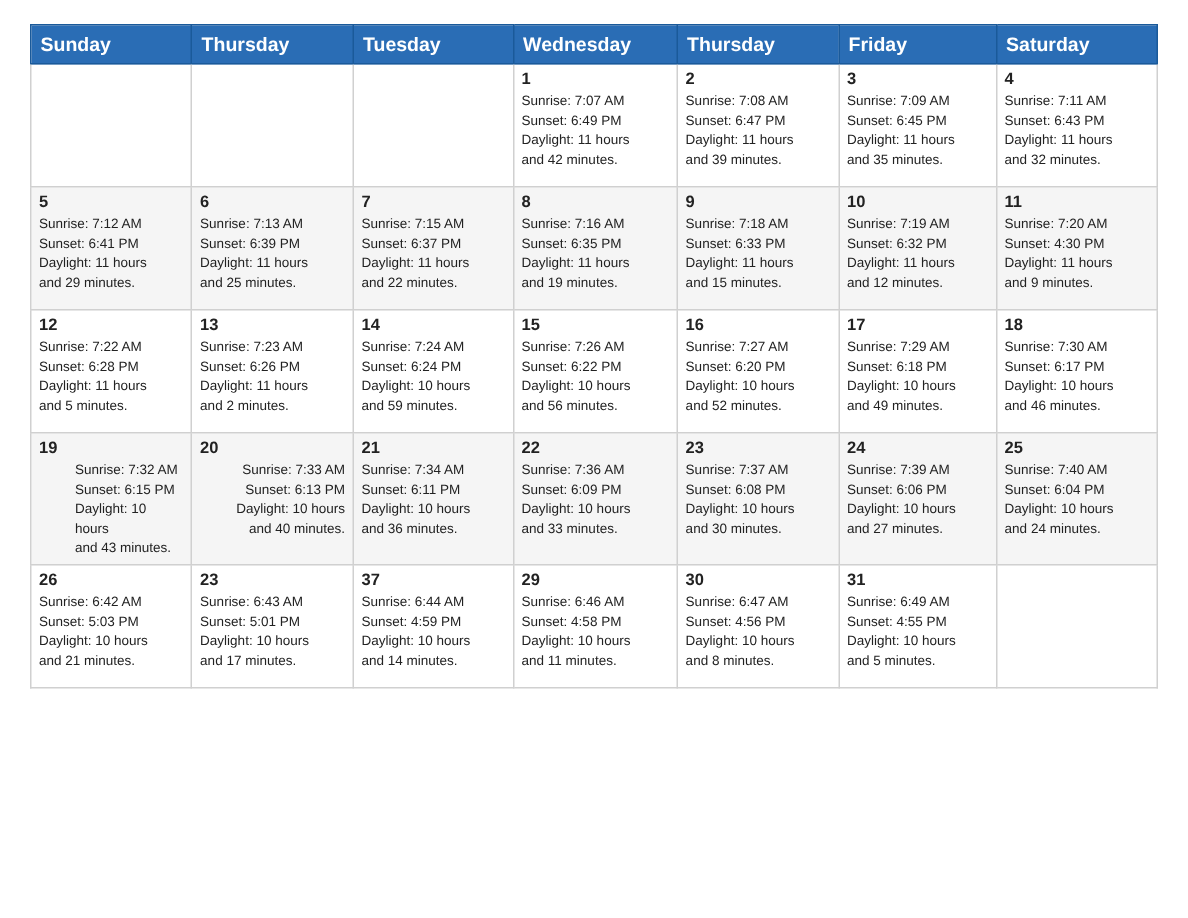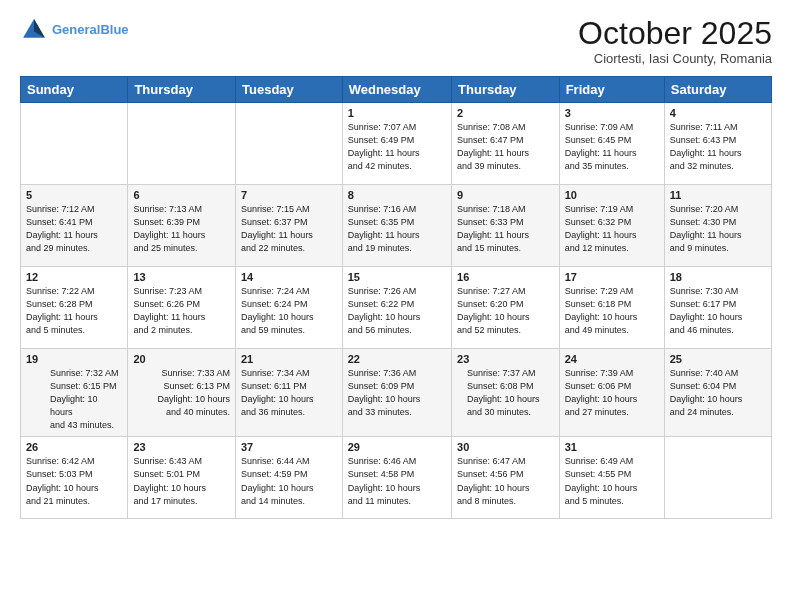--- a/index.html
+++ b/index.html
@@ -91,35 +91,20 @@
       color: #222;
     }
     .empty-cell {
       background: #f9f9f9;
     }
   </style>
 </head>
 <body>
 
 <div class="page">
-  <div class="header">
-    <div class="logo">
-      <svg class="logo-icon" viewBox="0 0 36 36">
-        <polygon points="18,4 32,28 4,28" fill="#2a6db5"></polygon>
-        <polygon points="18,4 32,28 18,20" fill="#1a3a5c"></polygon>
-      </svg>
-      <div class="logo-text">
-        <div><span>General</span><span style="color:#4a90d9">Blue</span></div>
-      </div>
-    </div>
-    <div class="title-block">
-      <div class="month-title">October 2025</div>
-      <div class="subtitle">Ciortesti, Iasi County, Romania</div>
-    </div>
-  </div>
 
   <table class="calendar">
     <thead>
       <tr>
         <th>Sunday</th>
         <th>Thursday</th>
         <th>Tuesday</th>
         <th>Wednesday</th>
         <th>Thursday</th>
         <th>Friday</th>
@@ -286,21 +271,21 @@
           </td>
           <td>
             <div class="day-number">22</div>
             <div class="day-info" style="white-space: pre-line;">Sunrise: 7:36 AM
 Sunset: 6:09 PM
 Daylight: 10 hours
 and 33 minutes.</div>
           </td>
           <td>
             <div class="day-number">23</div>
-            <div class="day-info" style="white-space: pre-line; margin-left: 10px;">Sunrise: 7:37 AM
+            <div class="day-info" style="white-space: pre-line;">Sunrise: 7:37 AM
 Sunset: 6:08 PM
 Daylight: 10 hours
 and 30 minutes.</div>
           </td>
           <td>
             <div class="day-number">24</div>
             <div class="day-info" style="white-space: pre-line;">Sunrise: 7:39 AM
 Sunset: 6:06 PM
 Daylight: 10 hours
 and 27 minutes.</div>

